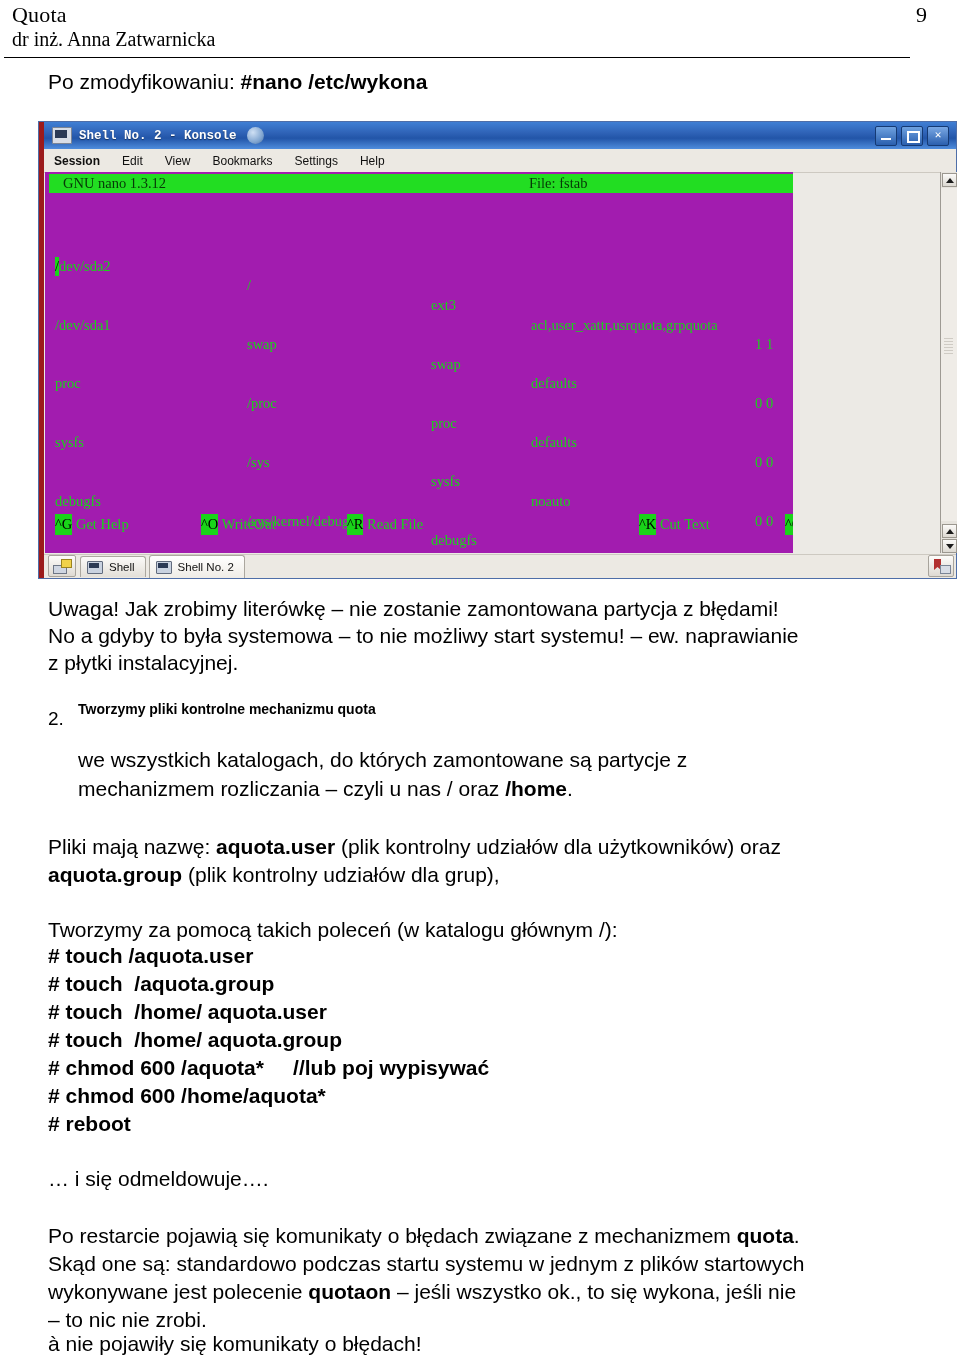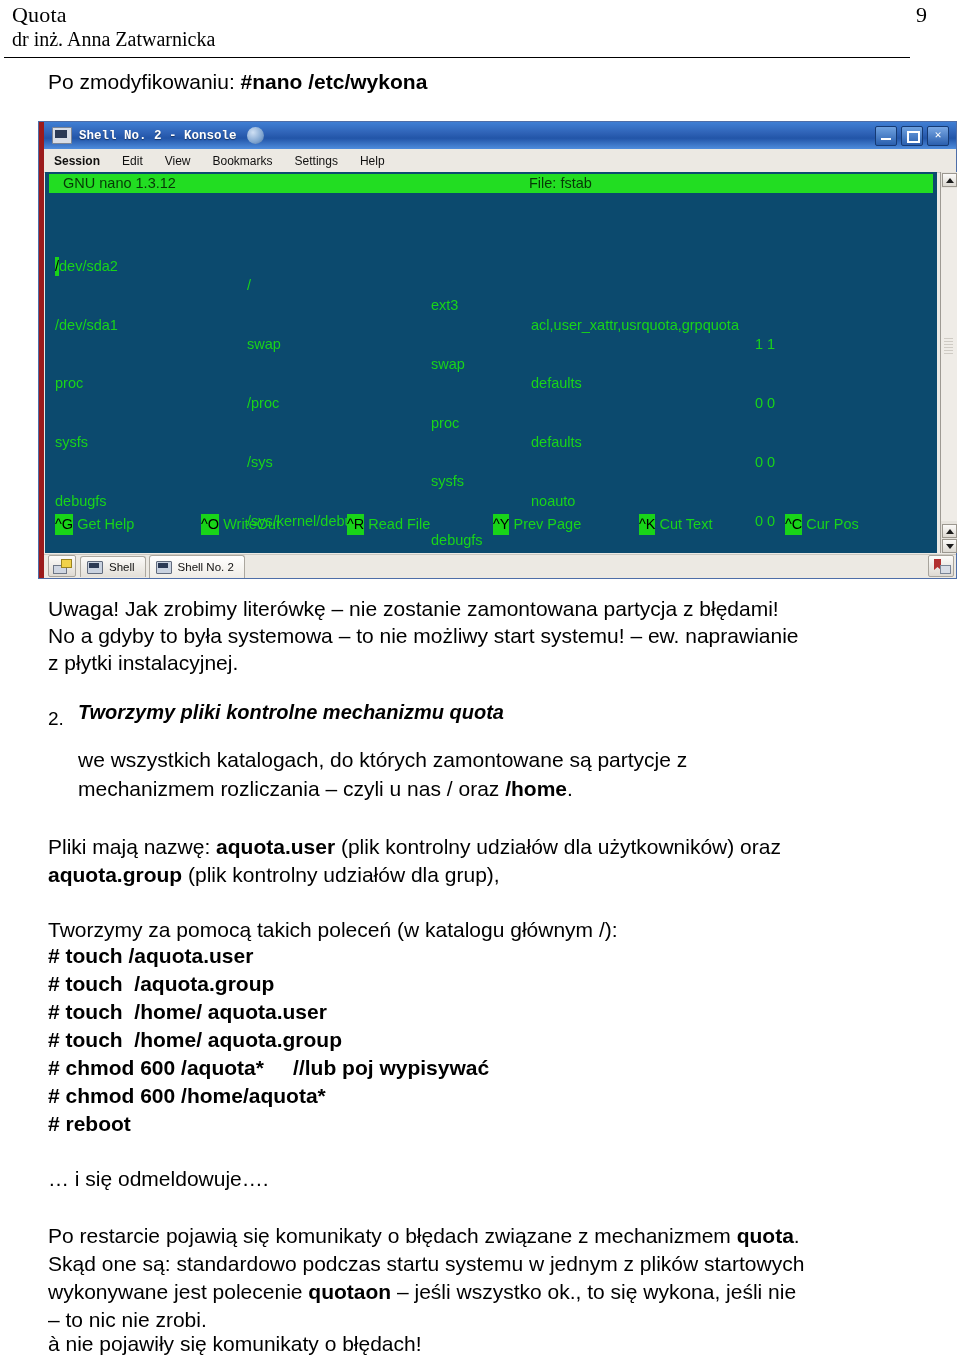--- a/index.html
+++ b/index.html
@@ -111,23 +111,23 @@
     background:#ece9e3;border-bottom:1px solid #cdc9c1;
     display:flex;align-items:center;
   }
   .menu-item{
     font-size:12px;color:#101010;padding:0 11px;white-space:nowrap;
   }
   .menu-item:first-child{padding-left:10px;font-weight:bold;}
 
   
   .term{
-    position:absolute;left:7px;top:51px;width:892px;height:381px;
-    background:#0c4a6e;
-    font-family:Liberation Sans, sans-serif;
+    position:absolute;left:7px;top:51px;width:748px;height:381px;
+    background:#a21caf;
+    font-family:Liberation Serif, serif;
     overflow:hidden;
   }
   .nano-top{
     position:absolute;left:4px;top:2px;width:884px;height:19px;
     background:#22dd22;color:#073807;
     font-size:14.5px;line-height:19px;
     white-space:pre;
   }
   .nano-top .left{position:absolute;left:14px;top:0;}
   .nano-top .right{position:absolute;left:480px;top:0;}
@@ -232,21 +232,21 @@
   .prose{position:absolute;left:0;top:0;width:960px;}
   .p{
     position:absolute;font-size:21px;line-height:27px;
     white-space:pre;
   }
   .p b{font-weight:bold;}
   .num-item{
     position:absolute;font-size:19px;
   }
   .head-bi{
-    position:absolute;font-size:20px;font-weight:bold;font-style:italic;
+    position:absolute;font-size:14px;font-weight:bold;
     white-space:nowrap;
   }
   .mono-cmd{
     position:absolute;font-size:21px;font-weight:bold;white-space:pre;
   }
 </style>
 </head>
 <body>
 
 <div class="page-header">
@@ -348,24 +348,20 @@
         
       </div>
       <div class="fkey-col" style="left:152px;">
         <div class="fkey-row"><span class="kcap">^O</span> <span>WriteOut</span></div>
         
       </div>
       <div class="fkey-col" style="left:298px;">
         <div class="fkey-row"><span class="kcap">^R</span> <span>Read File</span></div>
         
       </div>
-      <div class="fkey-col" style="left:444px;">
-        <div class="fkey-row"><span class="kcap">^Y</span> <span>Prev Page</span></div>
-        
-      </div>
       <div class="fkey-col" style="left:590px;">
         <div class="fkey-row"><span class="kcap">^K</span> <span>Cut Text</span></div>
         
       </div>
       <div class="fkey-col" style="left:736px;">
         <div class="fkey-row"><span class="kcap">^C</span> <span>Cur Pos</span></div>
         
       </div>
     </div>
   </div>

